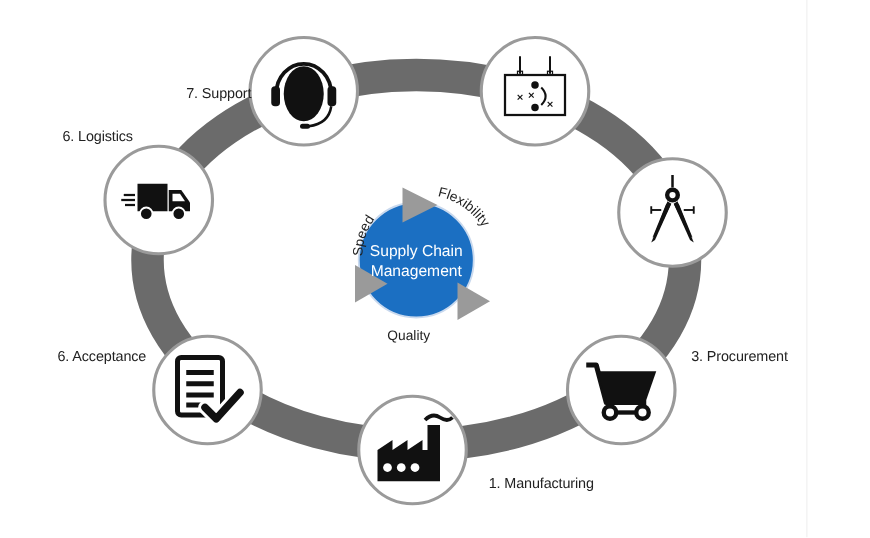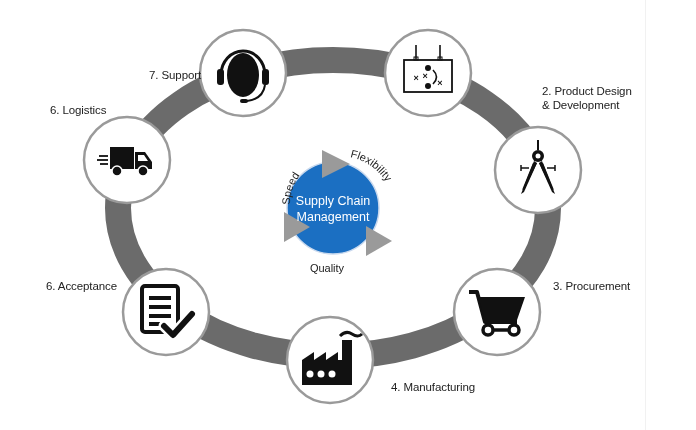--- a/index.html
+++ b/index.html
@@ -117,20 +117,18 @@
       <path d="M -22 2 A 22 24 0 0 1 22 2" fill="none" stroke="#111" stroke-width="3"></path>
       <rect x="-26" y="-4" width="7" height="16" rx="3" fill="#111"></rect>
       <rect x="19" y="-4" width="7" height="16" rx="3" fill="#111"></rect>
       <path d="M 22 12 Q 20 26 4 28" fill="none" stroke="#111" stroke-width="2"></path>
       <rect x="-3" y="26" width="8" height="4" rx="2" fill="#111"></rect>
     </g>
   </svg>
 
   <div class="right-edge"></div>
 
-  <div class="node-label" style="left:542px; top:84px;">2. Product Design
-&amp; Development</div>
   <div class="node-label" style="left:553px; top:279px;">3. Procurement</div>
-  <div class="node-label" style="left:391px; top:380px;">4. Manufacturing</div>
+  <div class="node-label" style="left:391px; top:380px;">1. Manufacturing</div>
   <div class="node-label" style="left:46px; top:279px;">6. Acceptance</div>
   <div class="node-label" style="left:50px; top:103px;">6. Logistics</div>
   <div class="node-label" style="left:149px; top:28px;margin-top:40px;">7. Support</div>
 </div>
 
 </body></html>

